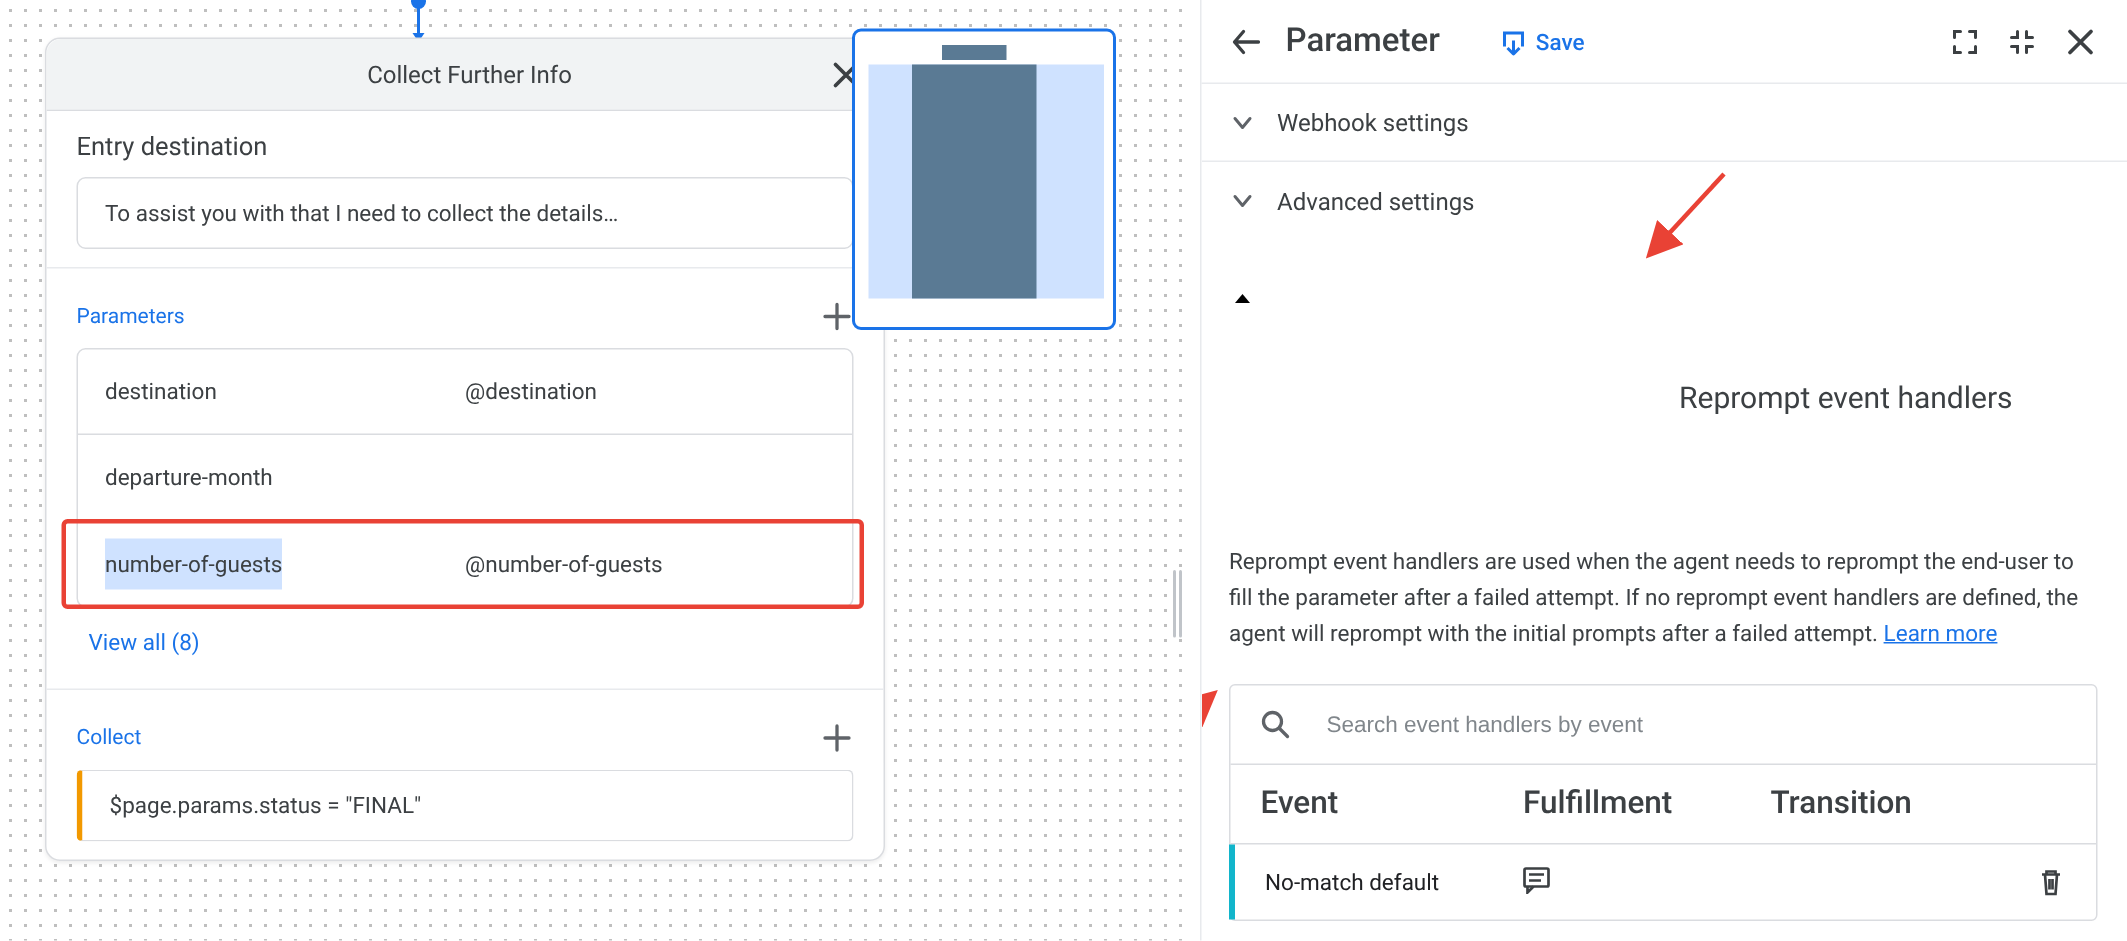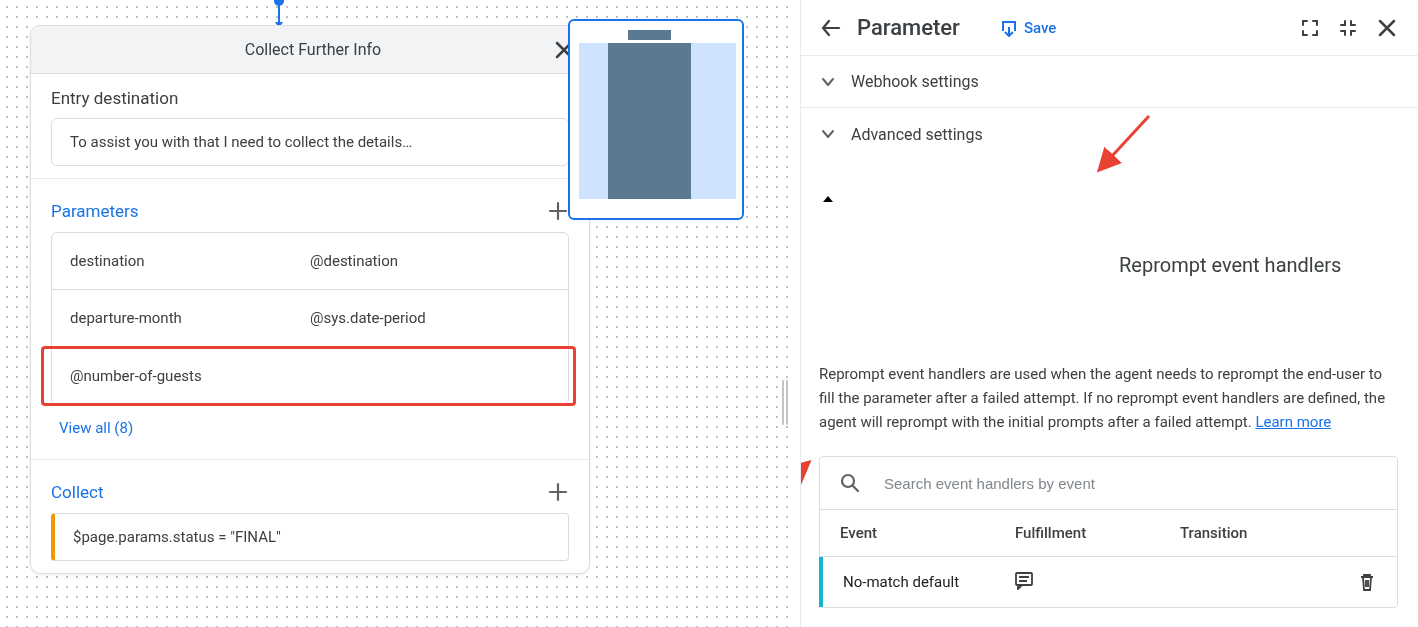--- a/index.html
+++ b/index.html
@@ -85,21 +85,21 @@
     color: #3c4043;
     margin-bottom: 10px;
   }
   .section-row {
     display:flex;
     align-items:center;
     justify-content:space-between;
     padding: 7px 0 10px;
   }
   .section-title-link {
-    font-size: 17px;
+    font-size: 14px;
     color: #1a73e8;
   }
   .plus-svg { width:22px;height:22px; stroke:#5f6368; stroke-width:2.2; fill:none; stroke-linecap:round; cursor:pointer;}
   .msg-box {
     border: 1px solid #dadce0;
     border-radius: 6px;
     padding: 14px 18px;
     font-size: 15px;
     color: #3c4043;
     margin-top: 2px;
@@ -243,21 +243,21 @@
     border-bottom:1px solid #dadce0;
   }
   .search-svg {width:20px;height:20px;stroke:#5f6368;stroke-width:2.2;fill:none;stroke-linecap:round;}
   .search-input {
     border:none;outline:none;font-size:15px;color:#3c4043;flex:1;
   }
   .search-input::placeholder { color:#80868b;}
   .hdr-row {
     display:flex;
     padding: 14px 20px;
-    font-size:15px;
+    font-size:21px;
     font-weight:500;
     color:#3c4043;
     border-bottom:1px solid #dadce0;
   }
   .col-event{width: 175px;}
   .col-fulfill{width: 165px;}
   .col-trans{flex:1;}
   .data-row {
     display:flex; align-items:center;
     padding: 13px 20px;
@@ -314,23 +314,23 @@
             <path d="M11 3 V19 M3 11 H19"></path>
           </svg>
       </div>
       <div class="param-list">
         <div class="param-row">
           <div class="param-name"><span>destination</span></div>
           <div class="param-type">@destination</div>
         </div>
         <div class="param-row">
           <div class="param-name"><span>departure-month</span></div>
-          <div class="param-type">@sys.date-period</div>
         </div>
         <div class="param-row highlight">
+          <div class="param-name"><span>number-of-guests</span></div>
           <div class="param-type">@number-of-guests</div>
         </div>
       </div>
       <span class="view-all">View all (8)</span>
     </div>
 
     <div class="section section-border">
       <div class="section-row">
         <span class="section-title-link">Collect</span>
         <svg class="plus-svg">

